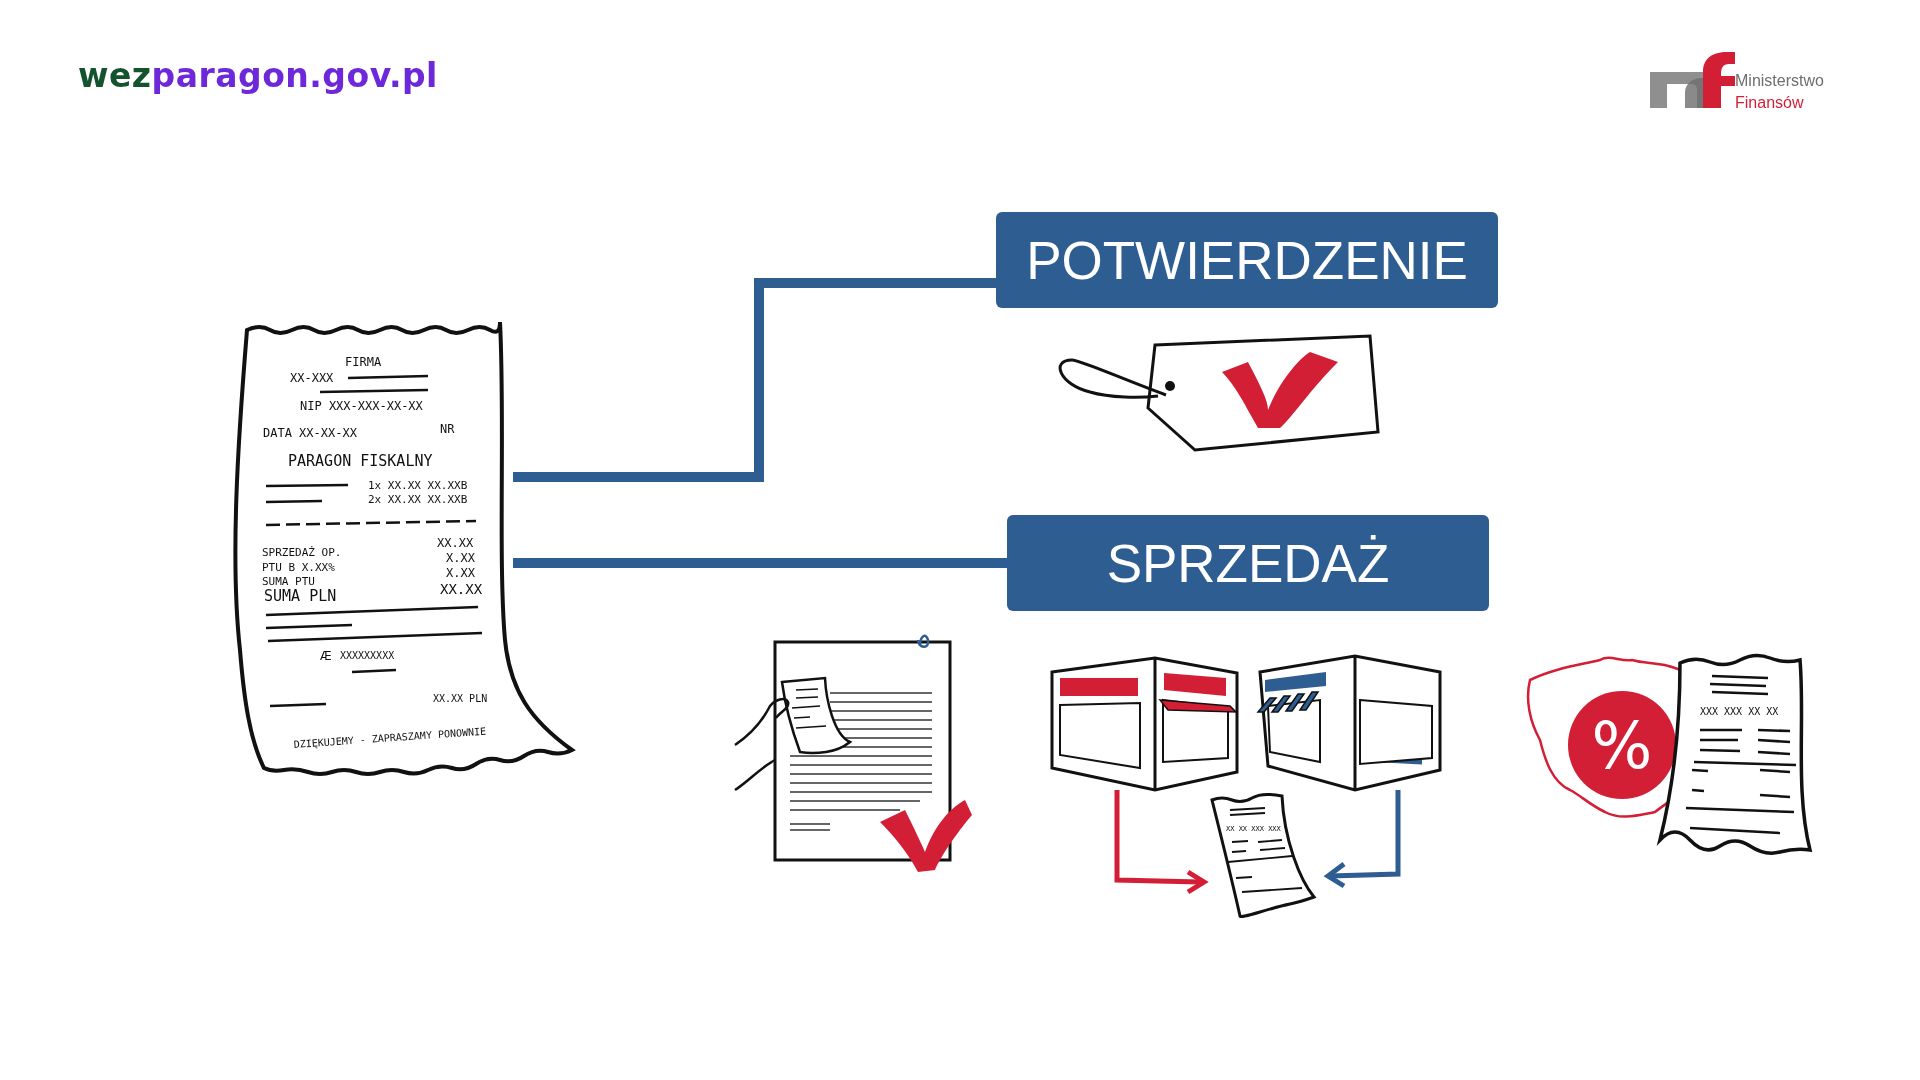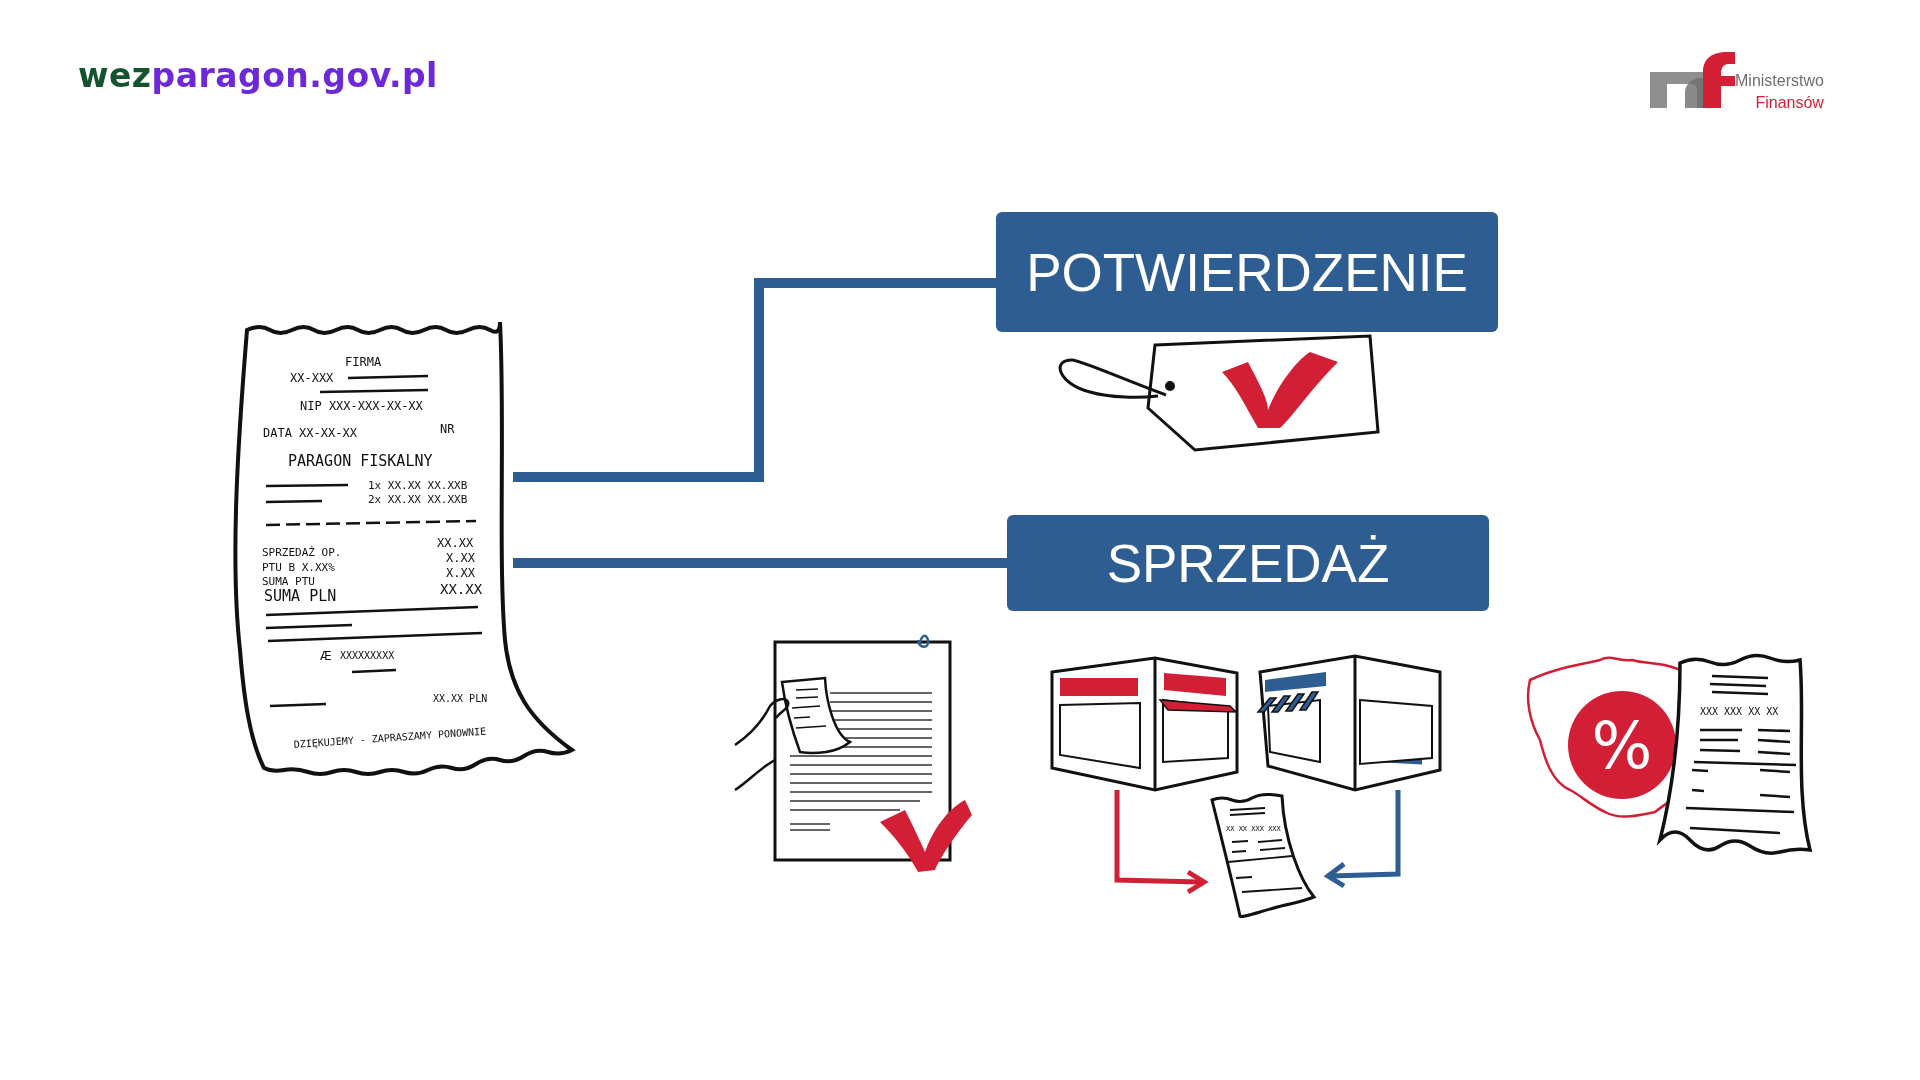--- a/index.html
+++ b/index.html
@@ -4,23 +4,23 @@
 <style>
   html, body { margin:0; padding:0; }
   body { width:1920px; height:1080px; background:#ffffff; position:relative; overflow:hidden; font-family:"Liberation Sans", sans-serif; }
   .abs { position:absolute; }
   .brand { left:78px; top:56px; font-family:"DejaVu Sans", sans-serif; font-size:33px; font-weight:bold; letter-spacing:0.5px; }
   .brand .dark { color:#14532d; }
   .brand .red { color:#6d28d9; }
   .mf-logo { left:1645px; top:50px; width:245px; height:70px; }
   .mf-text { left:1735px; top:70px; font-family:"Liberation Sans", sans-serif; font-size:16px; line-height:22px; }
   .mf-text .l1 { color:#6e6e6e; }
-  .mf-text .l2 { color:#d31f36;text-align:right; }
+  .mf-text .l2 { color:#d31f36; }
   .box { background:#2e5d92; color:#ffffff; border-radius:6px; display:flex; align-items:center; justify-content:center; font-family:"Liberation Sans", sans-serif; font-size:53px; }
-  .box-potw { left:996px; top:212px; width:502px; height:120px; }
+  .box-potw { left:996px; top:212px; width:502px; height:96px; }
   .box-korz { left:1007px; top:515px; width:482px; height:96px; }
   svg.full { position:absolute; left:0; top:0; width:1920px; height:1080px; }
   .rc { font-family:"DejaVu Sans Mono", monospace; fill:#111; }
 </style>
 </head>
 <body>
 
 <div class="abs brand"><span class="dark">wez</span><span class="red">paragon.gov.pl</span></div>
 
 <svg class="abs mf-logo" viewBox="0 0 245 70">

